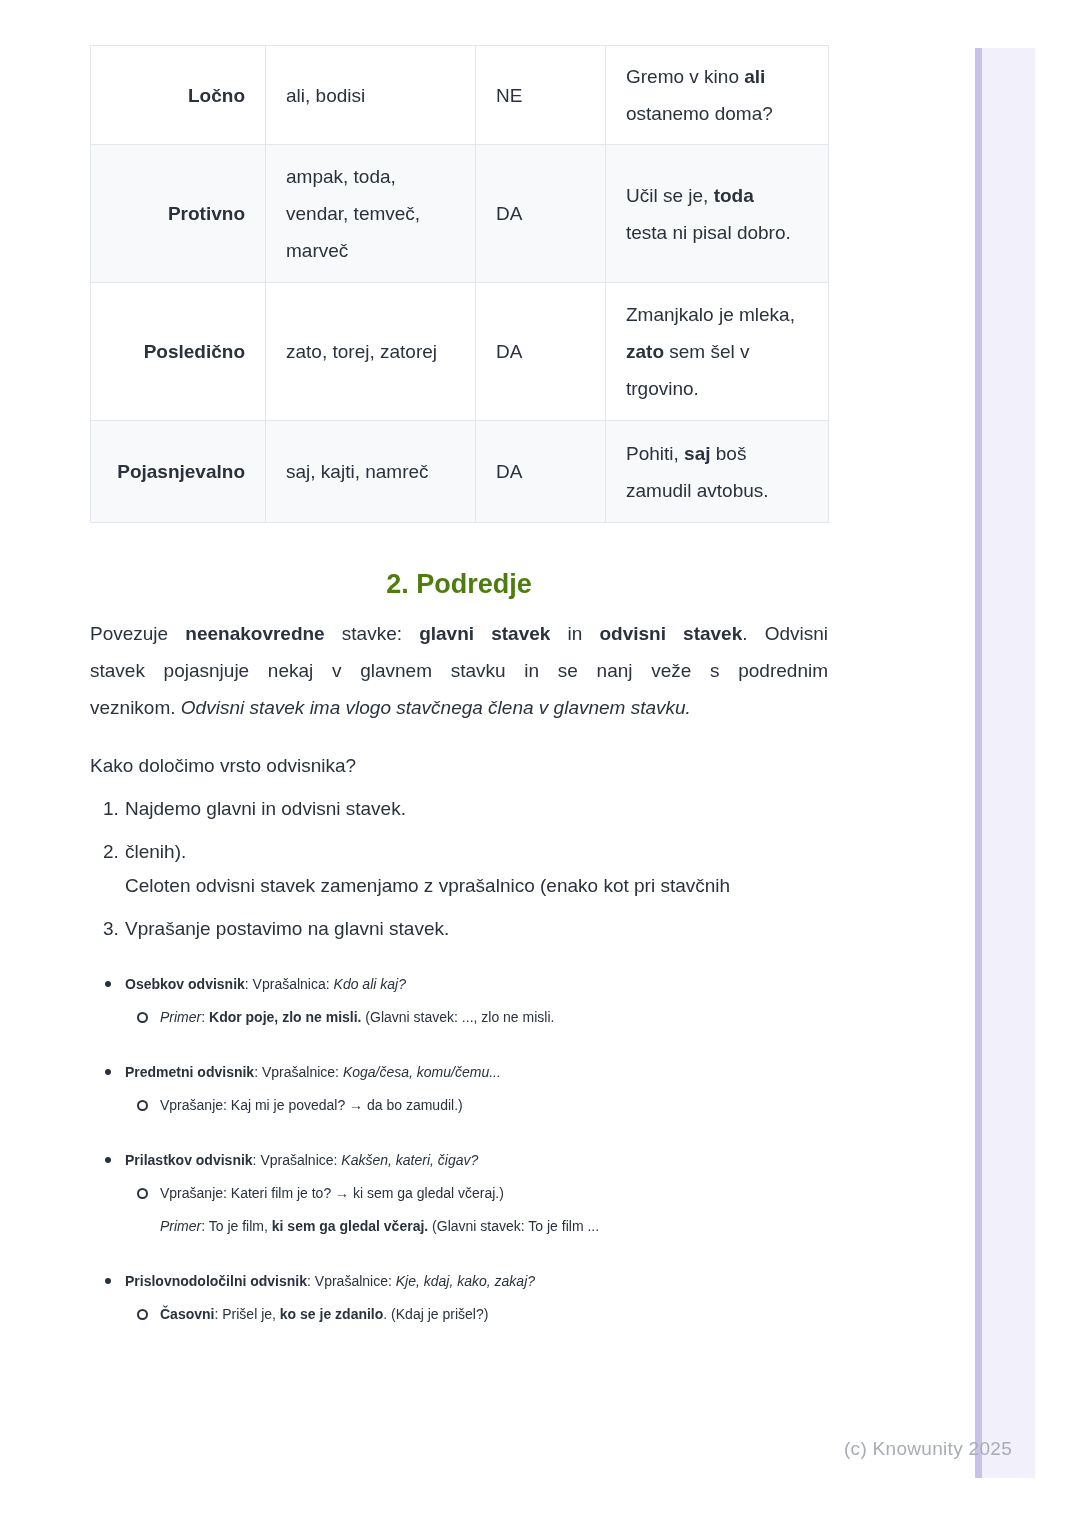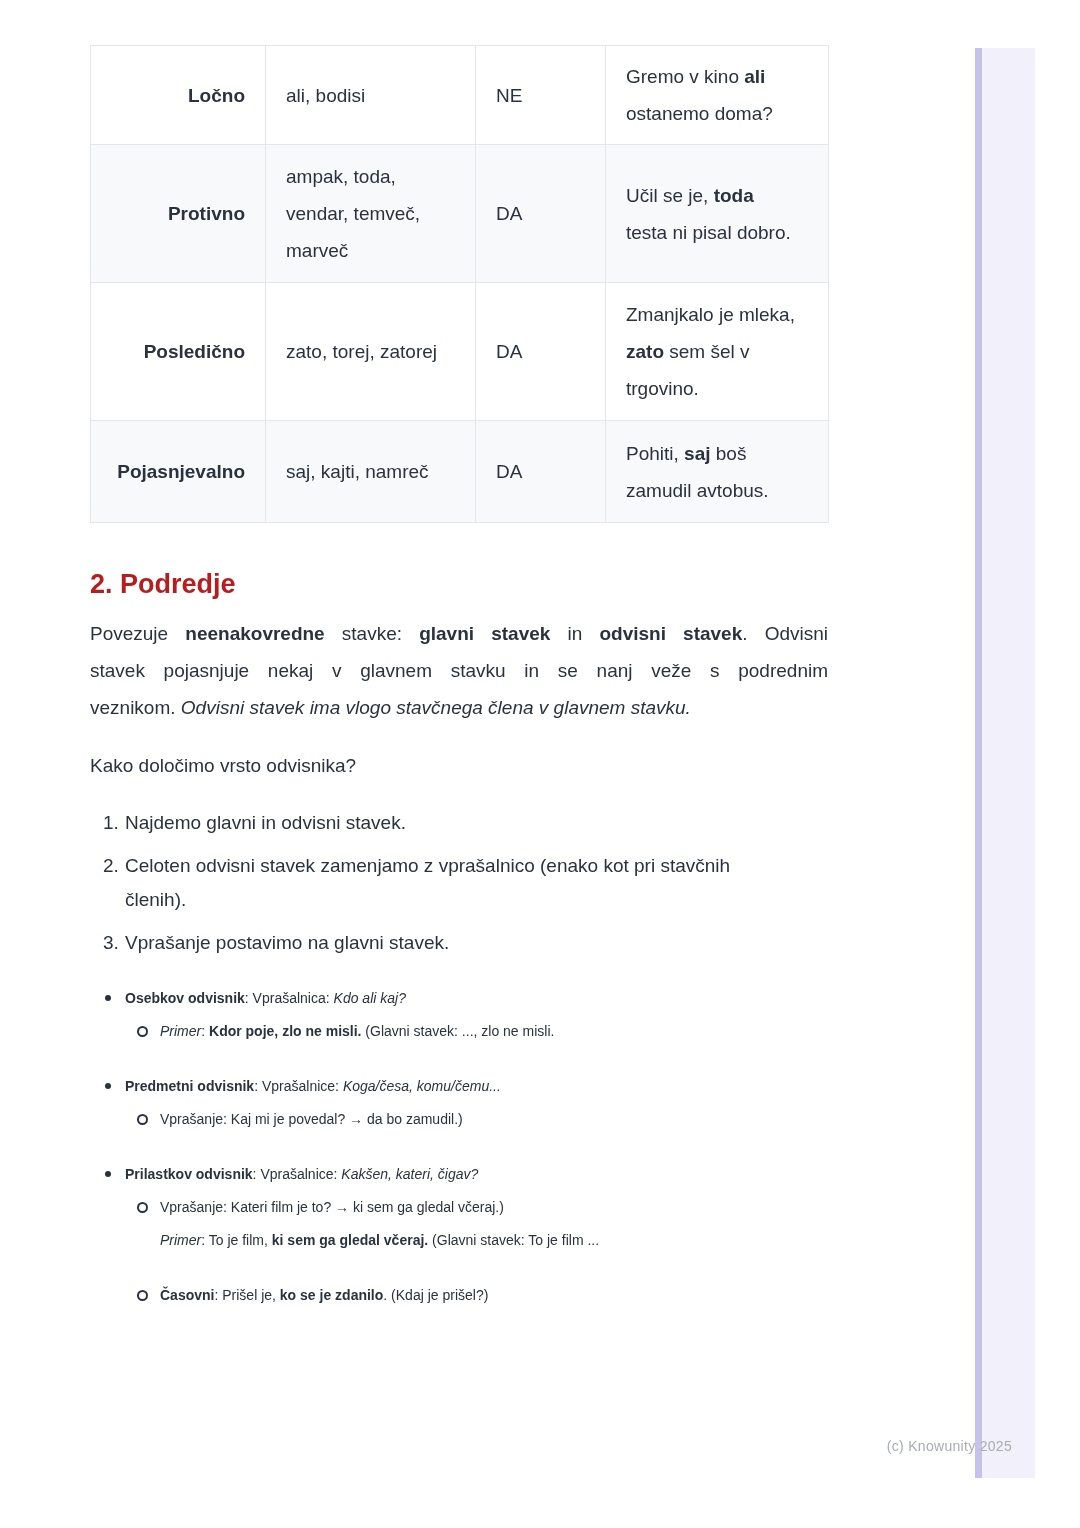--- a/index.html
+++ b/index.html
@@ -6,43 +6,43 @@
   .page{
     position:relative;width:1080px;height:1528px;background:#ffffff;overflow:hidden;
     font-family:"Liberation Sans","DejaVu Sans",sans-serif;color:#2a323e;
   }
   .side-strip{
     position:absolute;left:975px;top:48px;width:53px;height:1430px;
     background:#f1f0fb;border-left:7px solid #c6c2ea;
   }
   .watermark{
     position:absolute;top:1438px;right:68px;z-index:2;
-    font-size:14px;color:#a8acb5;letter-spacing:.3px;
+    font-size:19px;color:#a8acb5;letter-spacing:.3px;
   }
   .content{position:absolute;left:90px;top:45px;width:738px;}
   
   table.doc-table{border-collapse:collapse;table-layout:fixed;width:738px;margin:0 0 44px 0;}
   .doc-table td{
     border:1px solid #e3e6ea;padding:12px 20px;vertical-align:middle;
     font-size:19px;line-height:37px;background:#fff;
   }
   .doc-table tr:nth-child(even) td{background:#f8f9fb;}
   .doc-table td.c-type{font-weight:700;text-align:right;}
   .rl{white-space:nowrap;}
   .b{font-weight:700;}
   .i{font-style:italic;}
   
   h2.section-heading{
-    margin:6px 0 14px 0;font-size:27px;line-height:34px;font-weight:700;color:#b91c1c;
+    margin:6px 0 14px 0;font-size:27px;line-height:34px;font-weight:700;color:#4d7c0f;text-align:center;
   }
   
   .intro{font-size:19px;line-height:37px;margin:0 0 26px 0;}
   .intro .rl{white-space:normal;text-align:justify;text-align-last:justify;}
   .intro .rl:last-child{text-align-last:auto;}
-  .question{font-size:19px;line-height:28px;margin:0 0 26px 0;}
+  .question{font-size:19px;line-height:28px;margin:0 0 12px 0;}
   
   .steps{margin:0 0 22px 0;}
   .step{display:flex;margin:0 0 9px 0;font-size:19px;line-height:34px;}
   .step .num{width:22px;margin-left:13px;flex:none;}
   .step .step-lines{flex:1;}
   .subheading{font-size:19px;line-height:28px;font-weight:700;margin:0 0 32px 0;}
   
   .b-item{margin:0 0 22px 0;font-size:14px;line-height:33px;}
   .b-main{display:flex;}
   .dot{flex:none;width:6px;height:6px;border-radius:50%;background:#2a323e;margin:13px 14px 0 15px;}
@@ -132,22 +132,22 @@
     <div class="steps">
       <div class="step">
         <span class="num">1.</span>
         <div class="step-lines">
             <div class="rl"><span>Najdemo glavni in odvisni stavek.</span></div>
           </div>
       </div>
       <div class="step">
         <span class="num">2.</span>
         <div class="step-lines">
+            <div class="rl"><span>členih).</span></div>
             <div class="rl"><span>Celoten odvisni stavek zamenjamo z vprašalnico (enako kot pri stavčnih</span></div>
-            <div class="rl"><span>členih).</span></div>
           </div>
       </div>
       <div class="step">
         <span class="num">3.</span>
         <div class="step-lines">
             <div class="rl"><span>Vprašanje postavimo na glavni stavek.</span></div>
           </div>
       </div>
     </div>
 
@@ -194,20 +194,26 @@
         <div class="b-sub">
           <span class="circ"></span>
           <div class="b-sub-text">
               <div class="rl"><span>Vprašanje: Kateri film je to? → ki sem ga gledal včeraj.)</span></div>
               <div class="rl"><span class="i">Primer</span><span>: To je film, </span><span class="b">ki sem ga gledal včeraj.</span><span> (Glavni stavek: To je film ...</span></div>
             </div>
         </div>
       </div>
 
       <div class="b-item">
+        <div class="b-main">
+          <span class="dot"></span>
+          <div class="b-main-text">
+              <div class="rl"><span class="b">Prislovnodoločilni odvisnik</span><span>: Vprašalnice: </span><span class="i">Kje, kdaj, kako, zakaj?</span></div>
+            </div>
+        </div>
         <div class="b-sub">
           <span class="circ"></span>
           <div class="b-sub-text">
               <div class="rl"><span class="b">Časovni</span><span>: Prišel je, </span><span class="b">ko se je zdanilo</span><span>. (Kdaj je prišel?)</span></div>
             </div>
         </div>
       </div>
 
     </div>
   </div>

